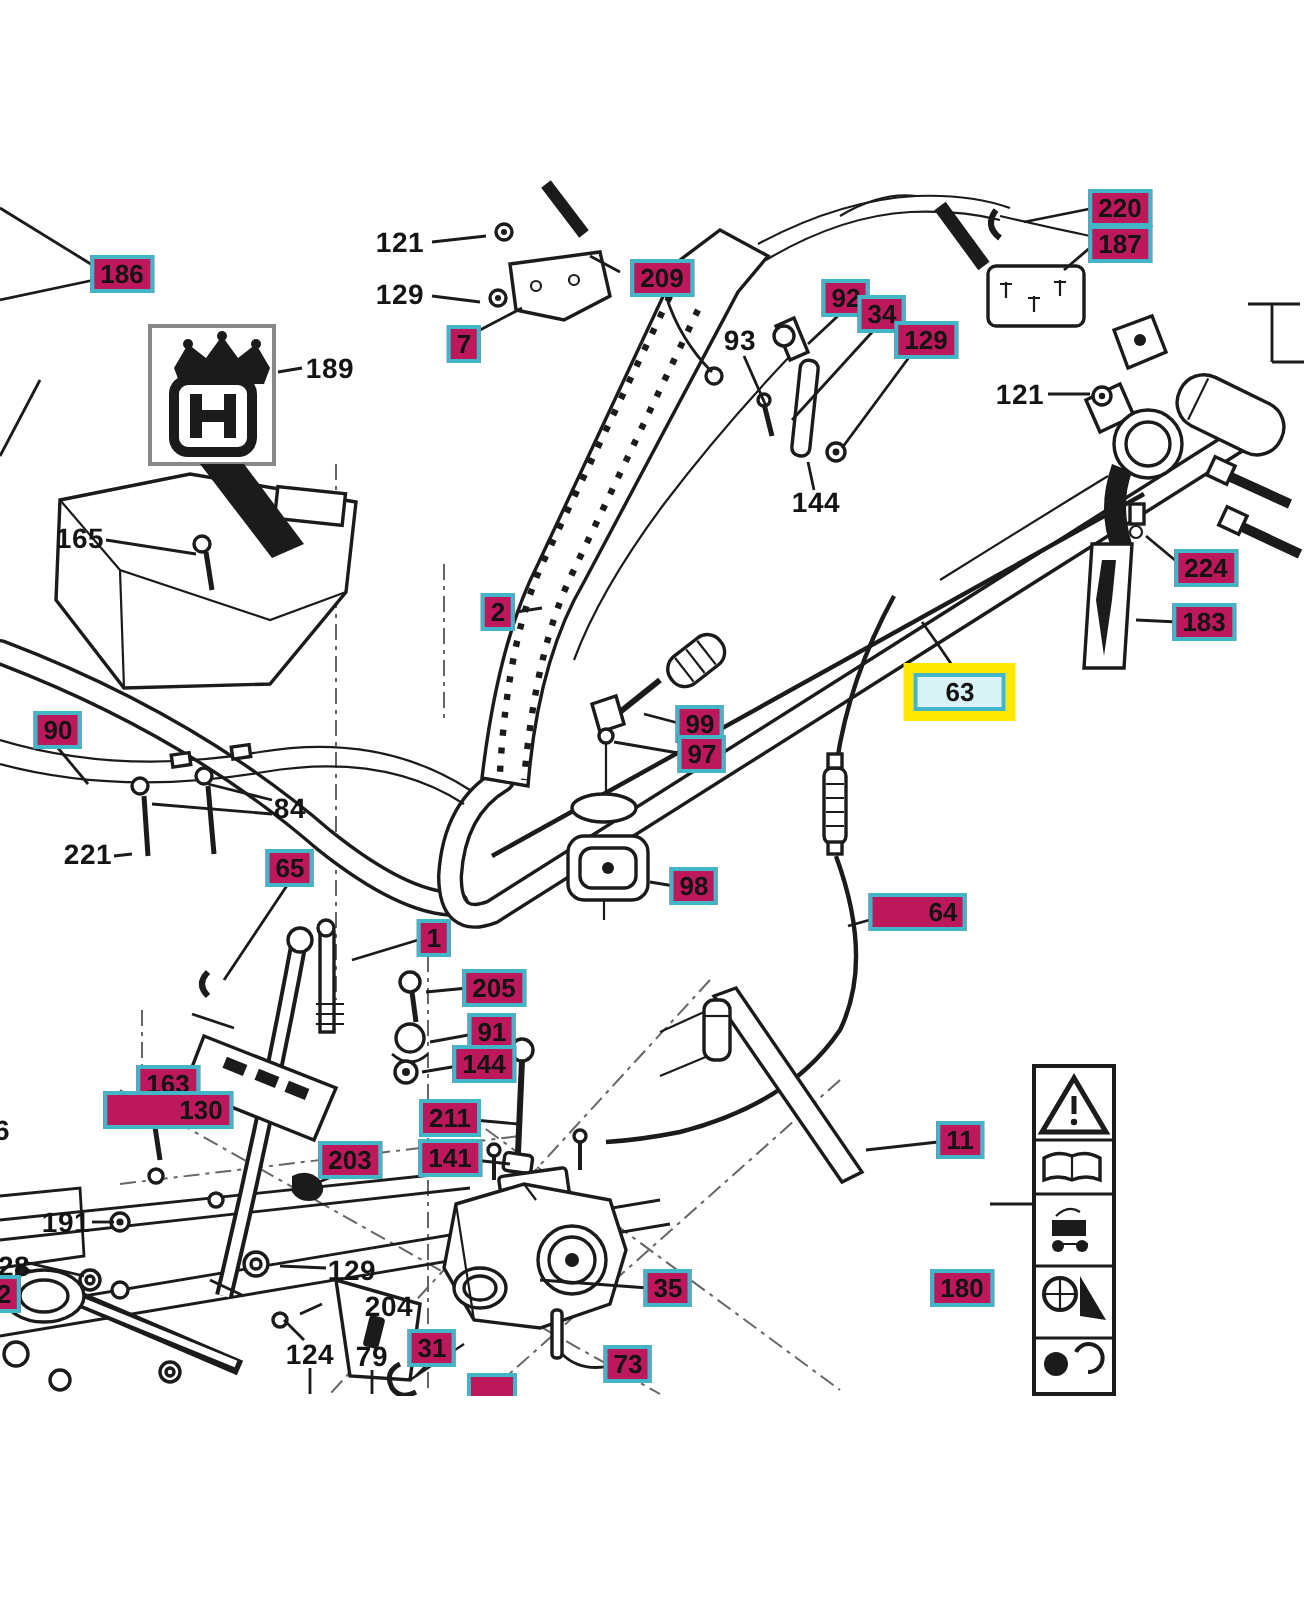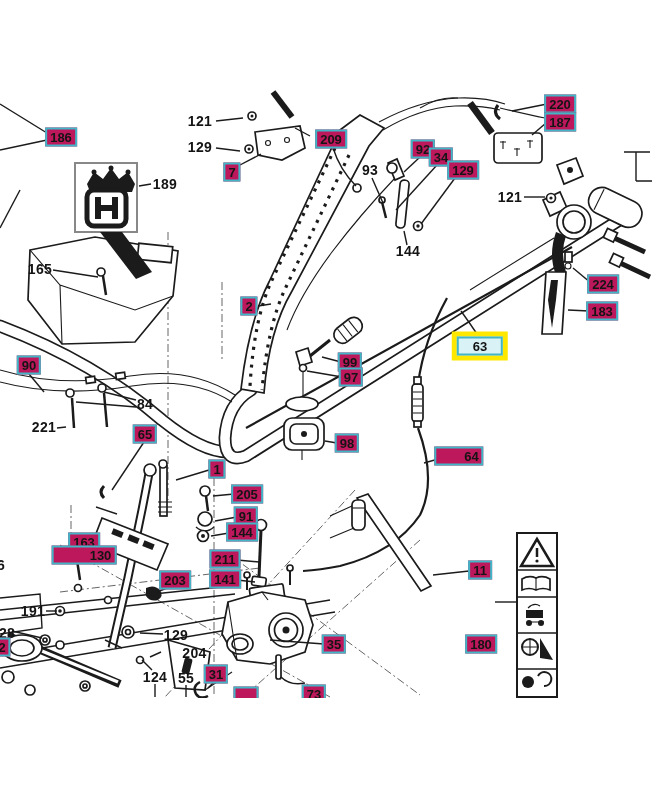--- a/index.html
+++ b/index.html
@@ -376,22 +376,22 @@
         <div class="lbl cyan" style="left: 225px; top: 559px;">211</div>
         <div class="lbl cyan" style="left: 225px; top: 579px;">141</div>
         <div class="lbl cyan" style="left: 175px; top: 580px;">203</div>
         <div class="lbl cyan" style="left: 480px; top: 570px;">11</div>
         <div class="lbl cyan" style="left: 481px; top: 602px; margin-top: 42px;">180</div>
         <div class="lbl plain" style="left: 33px; top: 611px;">191</div>
         <div class="lbl plain" style="left: 3px; top: 633px;">128</div>
         <div class="lbl plain" style="left: 176px; top: 635px;">129</div>
         <div class="lbl plain" style="left: 174px; top: 653px; padding-left: 41px;">204</div>
         <div class="lbl plain" style="left: 155px; top: 677px;">124</div>
-        <div class="lbl plain" style="left: 186px; top: 678px;">55</div>
+        <div class="lbl plain" style="left: 186px; top: 678px;">79</div>
         <div class="lbl cyan" style="left: 216px; top: 674px;">31</div>
         <div class="lbl cyan" style="left: 334px; top: 644px;">35</div>
-        <div class="lbl cyan" style="left: 314px; top: 682px; margin-top: 12px;">73</div>
+        <div class="lbl cyan" style="left: 314px; top: 682px;">73</div>
         <div class="lbl plain" style="left: 1px; top: 565px;">6</div>
         <div class="lbl cyan" style="left: 2px; top: 647px;">2</div>
         <div class="lbl cyan empty" style="left: 246px; top: 695px;"></div>
       </div>
   </div>
 </div>
 
 </body></html>

